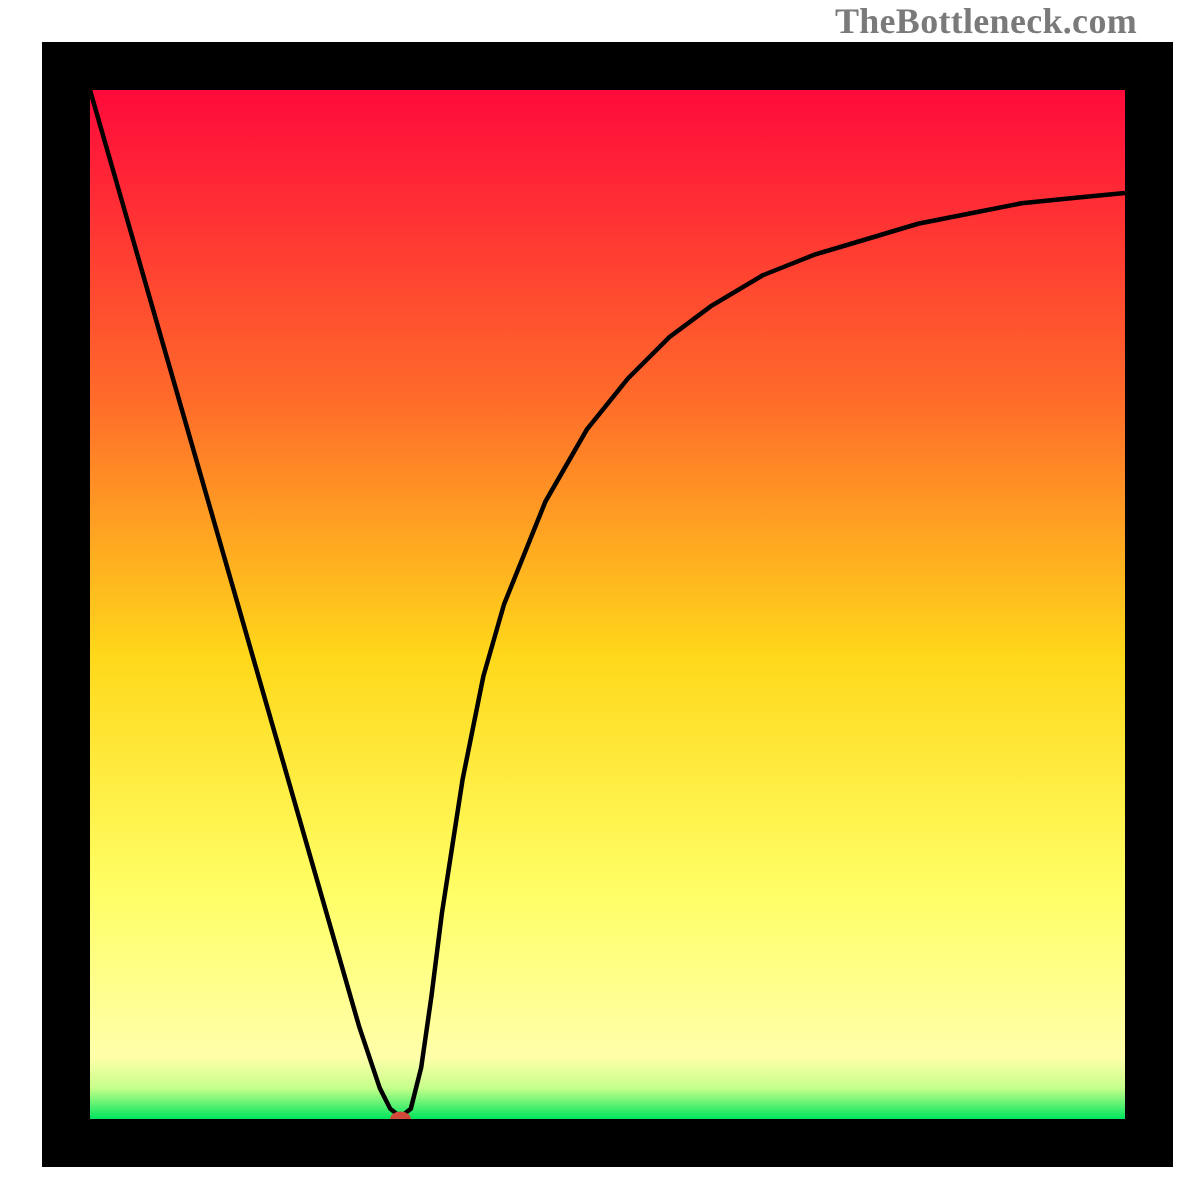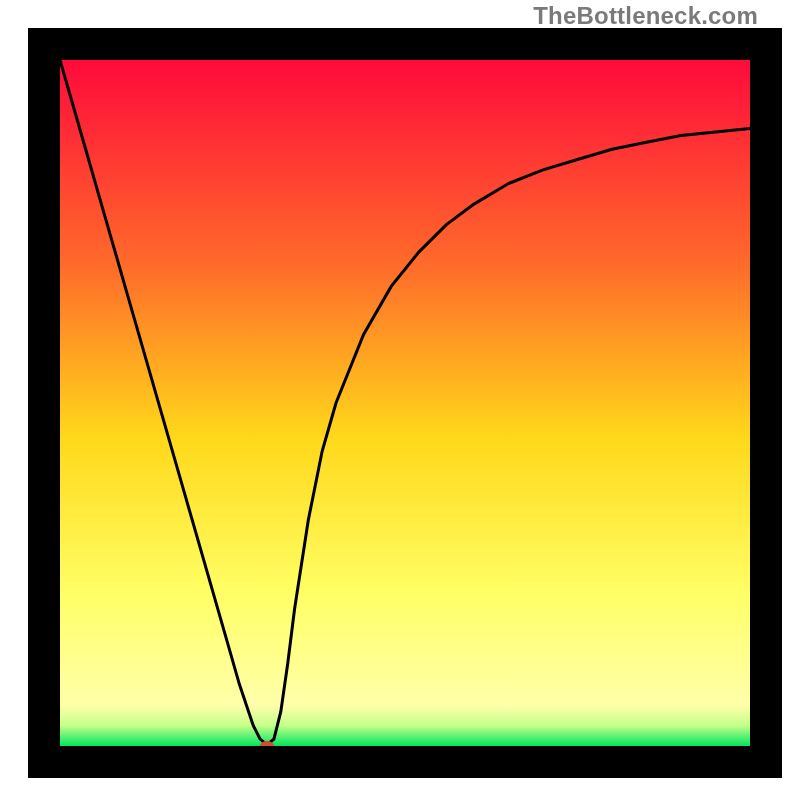--- a/index.html
+++ b/index.html
@@ -8,20 +8,21 @@
     width: 800px;
     height: 800px;
     overflow: hidden;
     background: #fff;
     font-family: Arial, Helvetica, sans-serif;
   }
   .container {
     position: relative;
     width: 768px;
     height: 800px;
+    font-family: Liberation Serif, serif;
   }
   .attribution {
     position: absolute;
     top: 2px;
     right: 10px;
     font-size: 24px;
     font-weight: 600;
     color: #7a7a7a;
     letter-spacing: 0.2px;
   }

